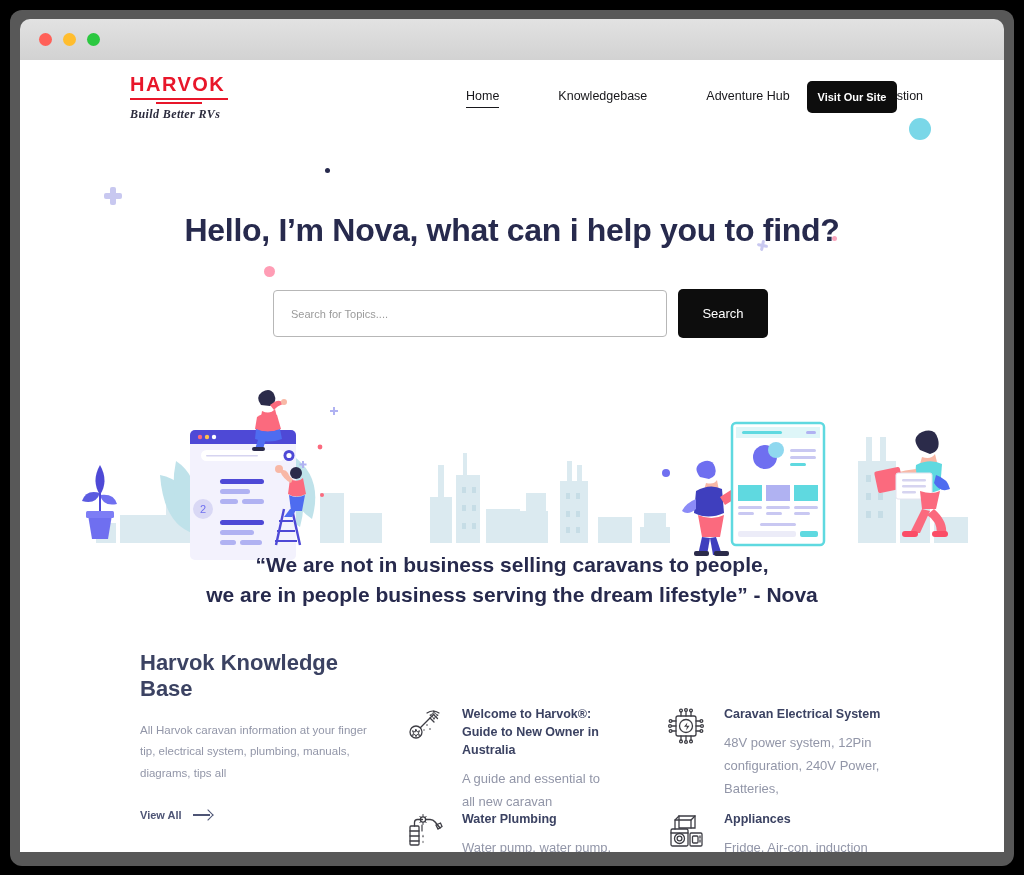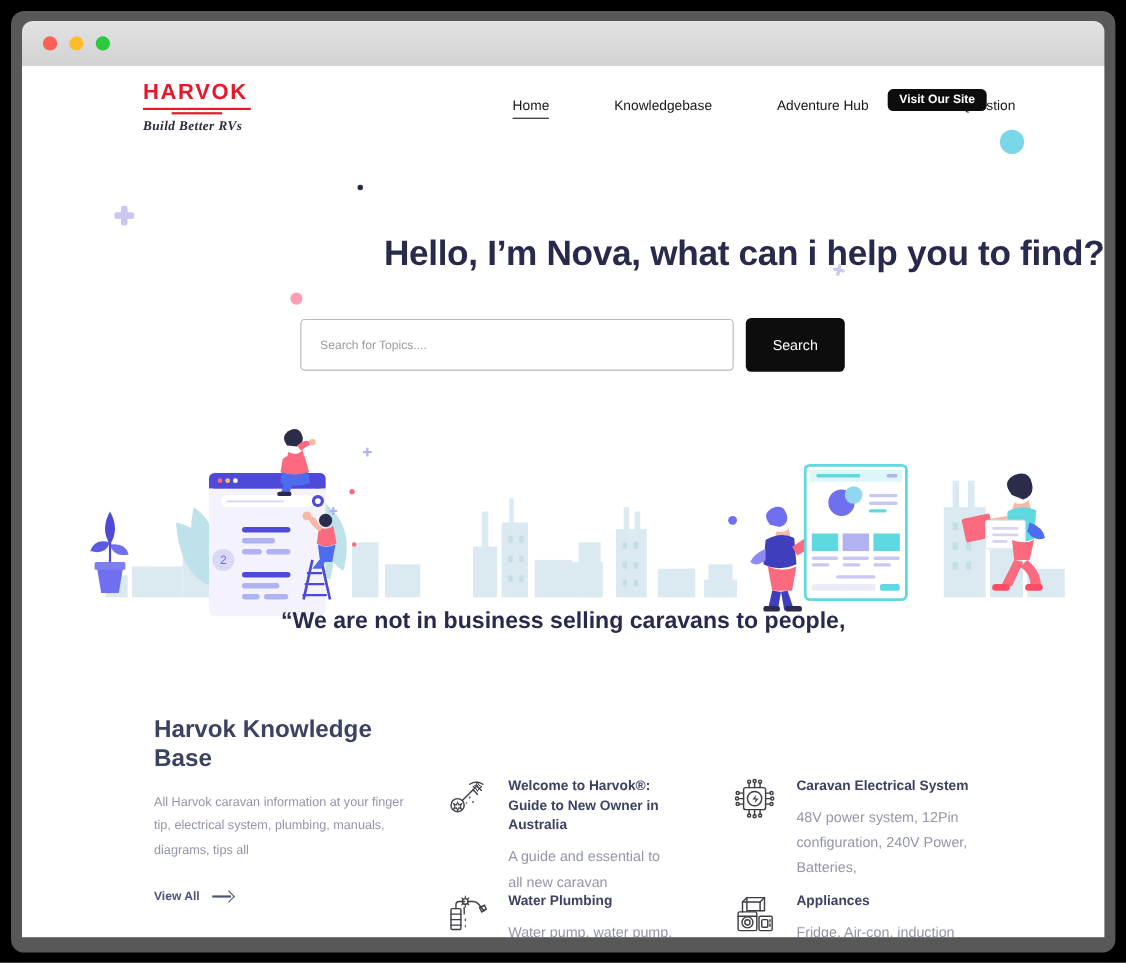--- a/index.html
+++ b/index.html
@@ -70,21 +70,21 @@
     position: absolute; left: 430px; top: 0; height: 72px;
     display: flex; align-items: center; gap: 0px;
   }
   .nav-link {
     font-size: 12.5px; color: #17171b; text-decoration: none;
     padding: 4px 0; margin-right: 43px; white-space: nowrap; margin-left: 16px;
   }
   .nav-link.active { border-bottom: 1.4px solid #17171b; }
   .nav-cta {
     position: absolute; left: 787px; top: 21px;
-    width: 90px; height: 20px; background: #0d0d0d; color: #fff;
+    width: 90px; height: 32px; background: #0d0d0d; color: #fff;
     border-radius: 5px; font-size: 11px; font-weight: bold;
     display: flex; align-items: center; justify-content: center;
     border: none; cursor: pointer; white-space: nowrap;
   }
 
   
   .deco { position: absolute; }
   .plus {
     background: #c8c8f0;
   }
@@ -99,21 +99,21 @@
   .plus-2::after  { left: 0; top: 3.6px; width: 11px; height: 3.8px; }
 
   .circ-navy { left: 305px; top: 108px; width: 5px; height: 5px; border-radius: 50%; background: #272a4d; }
   .circ-pink { left: 244px; top: 206px; width: 11px; height: 11px; border-radius: 50%; background: #ff9db5; }
   .circ-cyan { left: 889px; top: 58px; width: 22px; height: 22px; border-radius: 50%; background: #7ad7e8; }
   .circ-pink-sm { left: 812px; top: 176px; width: 5px; height: 5px; border-radius: 50%; background: #f9a6bd; }
 
   
   .hero-title {
     position: absolute; left: 0; top: 152px; width: 984px;
-    text-align: right; font-size: 32px; font-weight: bold;
+    text-align: center; font-size: 32px; font-weight: bold;
     color: #272a4d; letter-spacing: -.3px;
   }
   .search-row {
     position: absolute; left: 253px; top: 229px;
     display: flex; align-items: center; gap: 11px;
   }
   .search-input {
     width: 394px; height: 47px; border: 1px solid #b7b7b7;
     border-radius: 4px; padding: 0 17px; font-size: 11px;
     color: #333; outline: none; background: #fff;
@@ -393,20 +393,21 @@
           <path d="M914 144 q14 12 12 26 l-9 -2 q0 -12 -10 -18z" fill="#fb6a7e"></path>
           <rect x="882" y="166" width="16" height="6" rx="3" fill="#fb4d66"></rect>
           <rect x="912" y="166" width="16" height="6" rx="3" fill="#fb4d66"></rect>
         </g>
         <circle cx="646" cy="108" r="4" fill="#6f6ff0"></circle>
       </svg>
     </div>
 
     <div class="quote">
       <div>“We are not in business selling caravans to people,</div>
+      <div>we are in people business serving the dream lifestyle” - Nova</div>
     </div>
 
     <div class="kb">
 
       <div class="kb-left">
         <div class="kb-head">Harvok Knowledge Base</div>
         <div class="kb-desc">All Harvok caravan information at your finger tip, electrical system, plumbing, manuals, diagrams, tips all</div>
         <a class="kb-viewall" href="#">
           <span>View All</span>
           <span class="arrow-r"></span>

